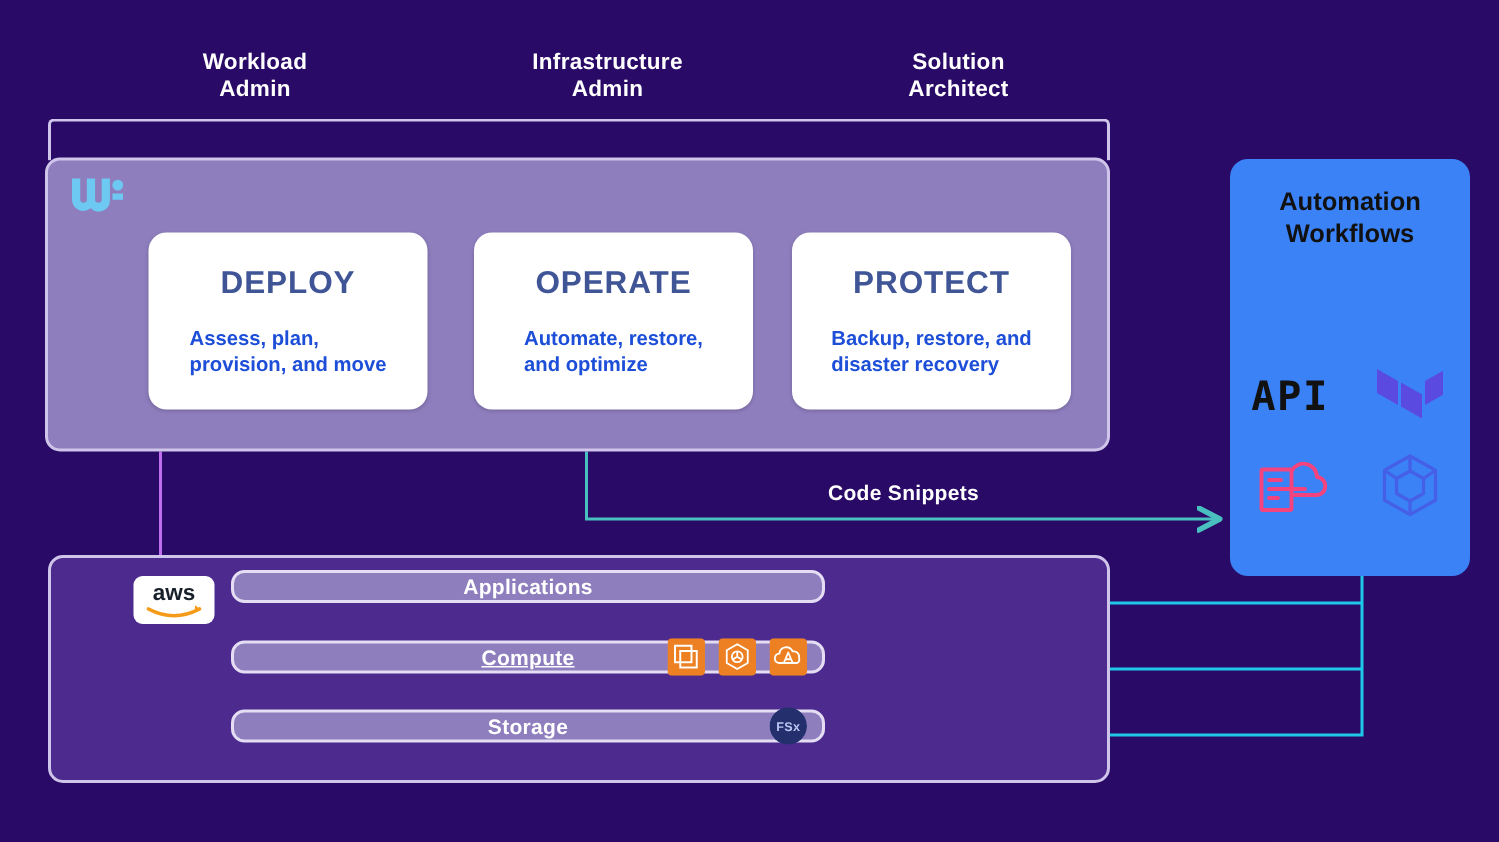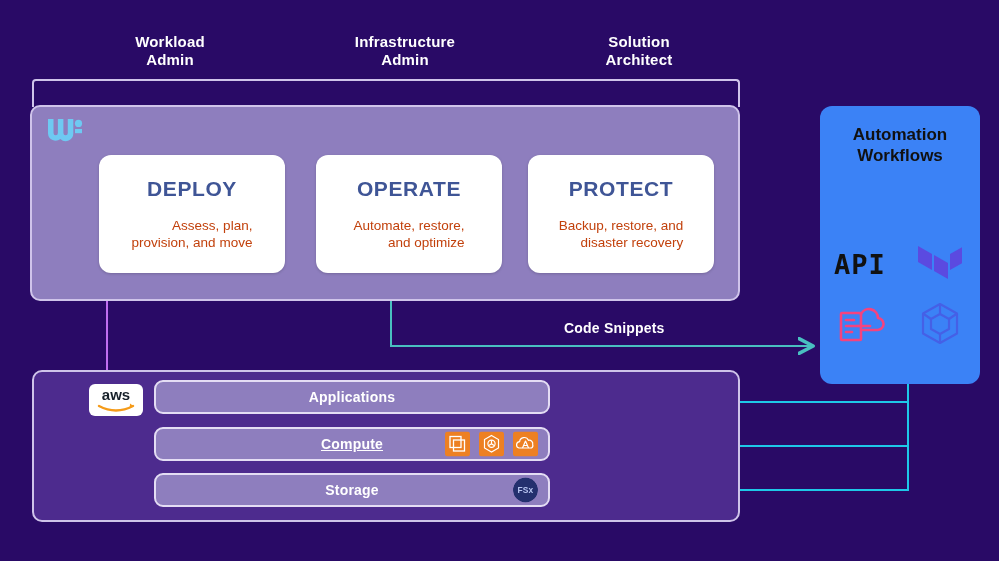--- a/index.html
+++ b/index.html
@@ -61,25 +61,25 @@
     box-shadow:0 1px 3px rgba(0,0,0,.18);
   }
   .card-title{
     color:#3f5596;
     font-weight:bold;
     font-size:21px;
     letter-spacing:.6px;
     margin-bottom:16px;
   }
   .card-desc{
-    color:#c2410c;
-    font-weight:normal;
+    color:#1d4ed8;
+    font-weight:bold;
     font-size:13.5px;
     line-height:17px;
-    text-align:right;
+    text-align:left;
   }
 
   
   .aw-card{
     position:absolute;
     left:820px;top:106px;width:160px;height:278px;
     background:#3b82f6;
     border-radius:12px;
     box-sizing:border-box;
   }
@@ -110,40 +110,40 @@
     border-radius:10px;
     box-sizing:border-box;
   }
   .aws-logo-box{
     position:absolute;left:26px;top:12px;width:54px;height:32px;
     background:#ffffff;border-radius:6px;
     display:flex;align-items:center;justify-content:center;margin-left:29px;
   }
   .layer-row{
     position:absolute;
-    left:154px;width:396px;height:34px;
+    left:154px;width:396px;height:22px;
     background:#8e7ebe;
     border:2px solid #e4ddf4;
     border-radius:9px;
     box-sizing:border-box;
     display:flex;align-items:center;justify-content:center;
     color:#ffffff;font-weight:bold;font-size:14px;
     letter-spacing:.2px;
   }
   .layer-row .row-label{pointer-events:none;}
   .row-icons{
     position:absolute;right:10px;top:50%;transform:translateY(-50%);
     display:flex;gap:9px;align-items:center;
   }
   .svc-icon{width:25px;height:25px;border-radius:3px;display:block;}
 
   
   .code-snip{
     position:absolute;
-    left:564px;top:320px;
+    left:552px;top:320px;
     color:#ffffff;font-weight:bold;font-size:14px;
     letter-spacing:.2px;
   }
 
   svg.conn{position:absolute;left:0;top:0;width:999px;height:561px;overflow:visible;pointer-events:none;}
 </style>
 </head>
 <body>
 
 <div id="stage">

